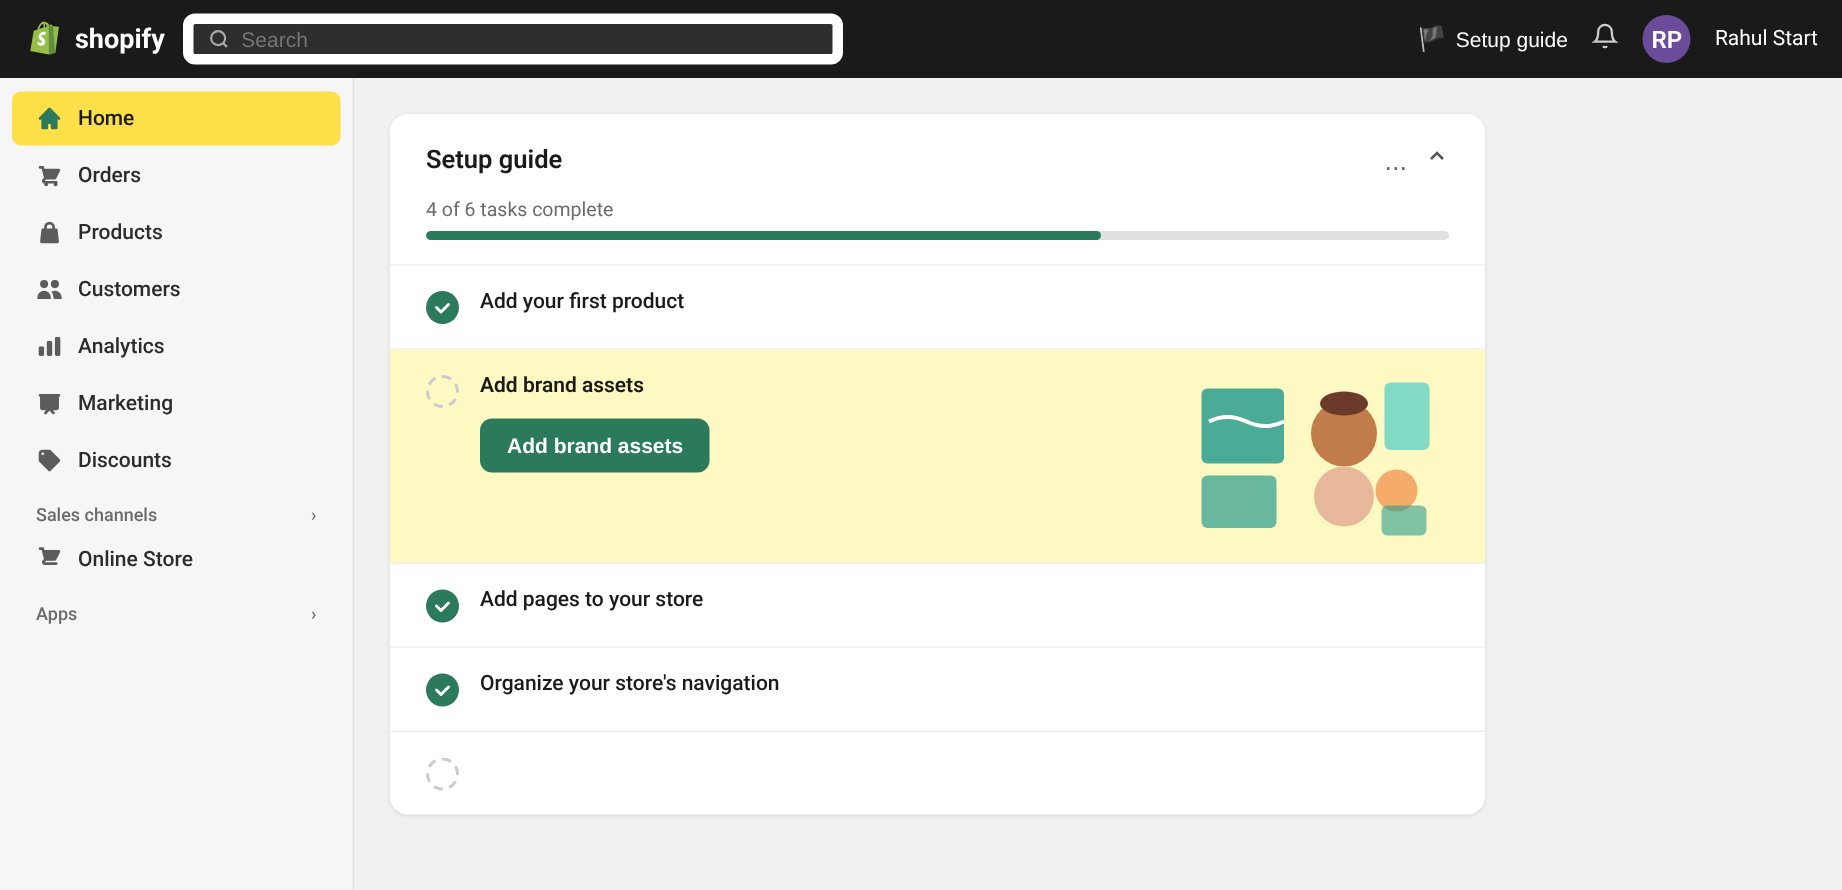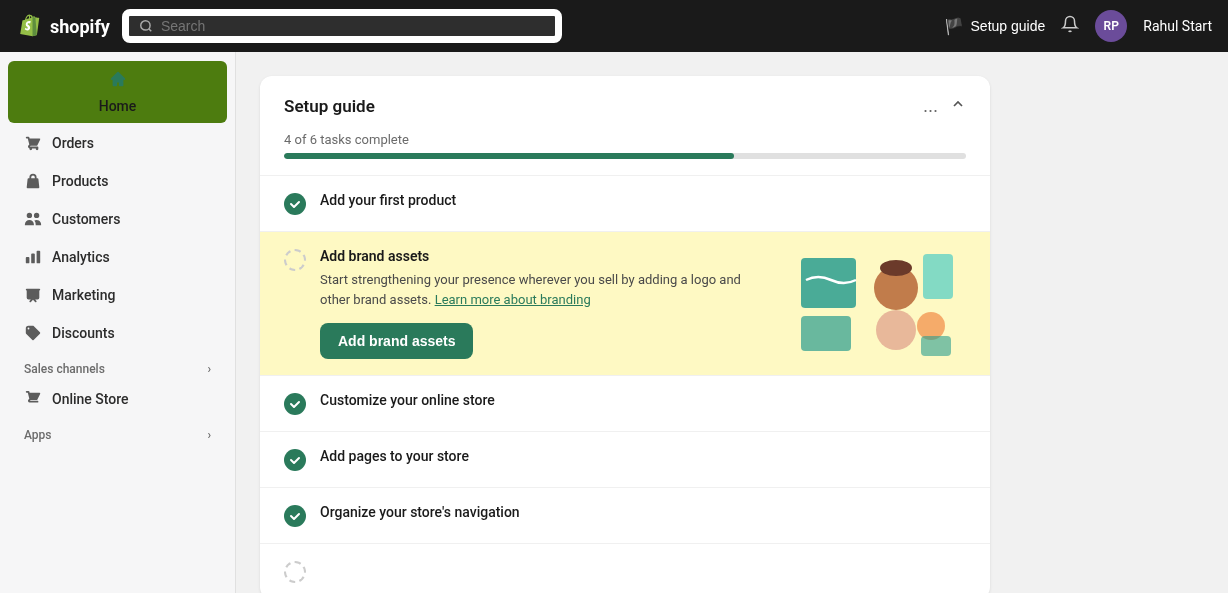--- a/index.html
+++ b/index.html
@@ -26,40 +26,40 @@
     .setup-guide-btn {
       display: flex; align-items: center; gap: 6px; color: white;
       background: none; border: none; cursor: pointer; font-size: 14px; font-weight: 500;
     }
     .notif-btn {
       background: none; border: none; color: #ccc; cursor: pointer; font-size: 18px;
     }
     .avatar {
       width: 32px; height: 32px; background: #6b4c9a; border-radius: 50%;
       display: flex; align-items: center; justify-content: center;
-      color: white; font-size: 12px; font-weight: 600;
+      color: white; font-size: 16px; font-weight: 600;
     }
     .user-name { color: white; font-size: 14px; }
 
     
     .layout { display: flex; flex: 1; overflow: hidden; }
 
     
     .sidebar {
       width: 236px; background: #f6f6f7; border-right: 1px solid #e0e0e0;
       display: flex; flex-direction: column; overflow-y: auto; flex-shrink: 0;
       padding: 8px 0;
     }
     .sidebar-item {
       display: flex; align-items: center; gap: 10px;
       padding: 9px 16px; cursor: pointer; color: #2c2c2c;
       font-size: 14px; font-weight: 500; border-radius: 6px; margin: 1px 8px;
       position: relative;
     }
-    .sidebar-item.active { background: #4d7c0f; flex-direction: column; }
+    .sidebar-item.active { background: #fde047; }
     .sidebar-item .icon { width: 18px; height: 18px; display: flex; align-items: center; justify-content: center; }
     .sidebar-item .icon svg { width: 18px; height: 18px; }
     .sidebar-item.active .icon svg { fill: #2a7a5b; }
     .sidebar-item.active { color: #1a1a1a; }
     .sidebar-section-label {
       font-size: 12px; color: #6b6b6b; padding: 10px 24px 4px;
       font-weight: 500; display: flex; justify-content: space-between; align-items: center;
     }
     .chevron { font-size: 12px; color: #6b6b6b; }
 
@@ -283,25 +283,20 @@
             <div class="task-title completed">Add your first product</div>
           </div>
         </div>
 
         <div class="task-item expanded">
           <div class="task-check">
             <div class="check-pending"></div>
           </div>
           <div class="task-content">
             <div class="task-title">Add brand assets</div>
-            <div class="task-desc">
-              <span>Start strengthening your presence wherever you sell by adding a logo and other brand assets.</span>
-              <span> </span>
-              <span class="task-link">Learn more about branding</span>
-            </div>
             <button class="task-action-btn">Add brand assets</button>
           </div>
           <div class="task-image">
 
             <svg width="170" height="110" viewBox="0 0 170 110">
 
               <rect x="0" y="0" width="170" height="110" fill="transparent"></rect>
 
               <rect x="10" y="10" width="55" height="50" rx="4" fill="#2a9d8f" opacity="0.85"></rect>
 
@@ -316,56 +311,44 @@
               <rect x="132" y="6" width="30" height="45" rx="4" fill="#4ecdc4" opacity="0.7"></rect>
 
               <rect x="85" y="62" width="40" height="40" rx="20" fill="#e8b89a"></rect>
 
               <circle cx="140" cy="78" r="14" fill="#f4a261" opacity="0.9"></circle>
 
               <rect x="130" y="88" width="30" height="20" rx="4" fill="#2a9d8f" opacity="0.6"></rect>
             </svg>
           </div>
         </div>
+
 
         <div class="task-item">
           <div class="task-check">
             <div class="check-complete">
               <svg viewBox="0 0 12 12" fill="none">
                 <path d="M2 6l3 3 5-5" stroke="white" stroke-width="2" stroke-linecap="round" stroke-linejoin="round"></path>
               </svg>
             </div>
           </div>
           <div class="task-content">
-            <div class="task-title completed">Customize your online store</div>
+            <div class="task-title completed">Add pages to your store</div>
           </div>
         </div>
 
         <div class="task-item">
           <div class="task-check">
             <div class="check-complete">
               <svg viewBox="0 0 12 12" fill="none">
                 <path d="M2 6l3 3 5-5" stroke="white" stroke-width="2" stroke-linecap="round" stroke-linejoin="round"></path>
               </svg>
             </div>
           </div>
           <div class="task-content">
-            <div class="task-title completed">Add pages to your store</div>
-          </div>
-        </div>
-
-        <div class="task-item">
-          <div class="task-check">
-            <div class="check-complete">
-              <svg viewBox="0 0 12 12" fill="none">
-                <path d="M2 6l3 3 5-5" stroke="white" stroke-width="2" stroke-linecap="round" stroke-linejoin="round"></path>
-              </svg>
-            </div>
-          </div>
-          <div class="task-content">
             <div class="task-title completed">Organize your store's navigation</div>
           </div>
         </div>
 
         <div class="task-item" style="border-bottom: none;">
           <div class="task-check">
             <div class="check-pending"></div>
           </div>
         </div>
 

